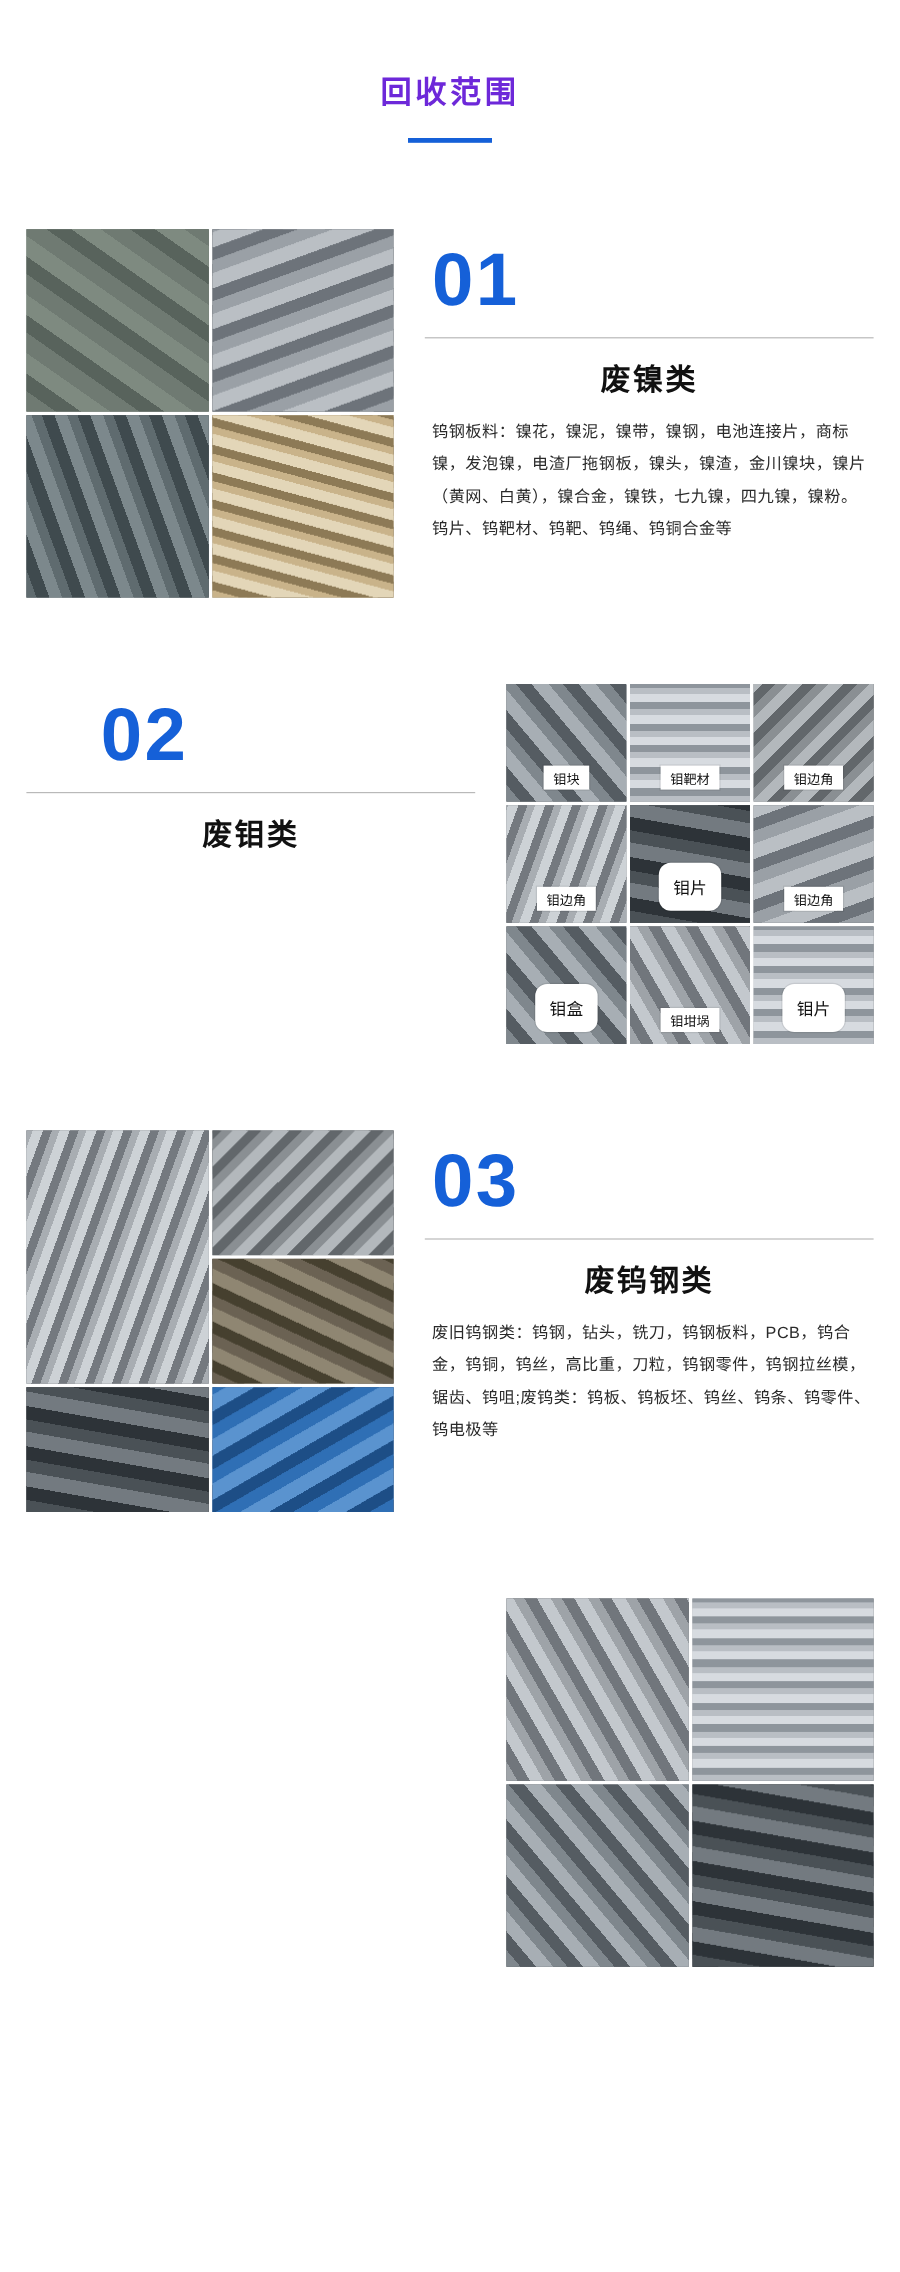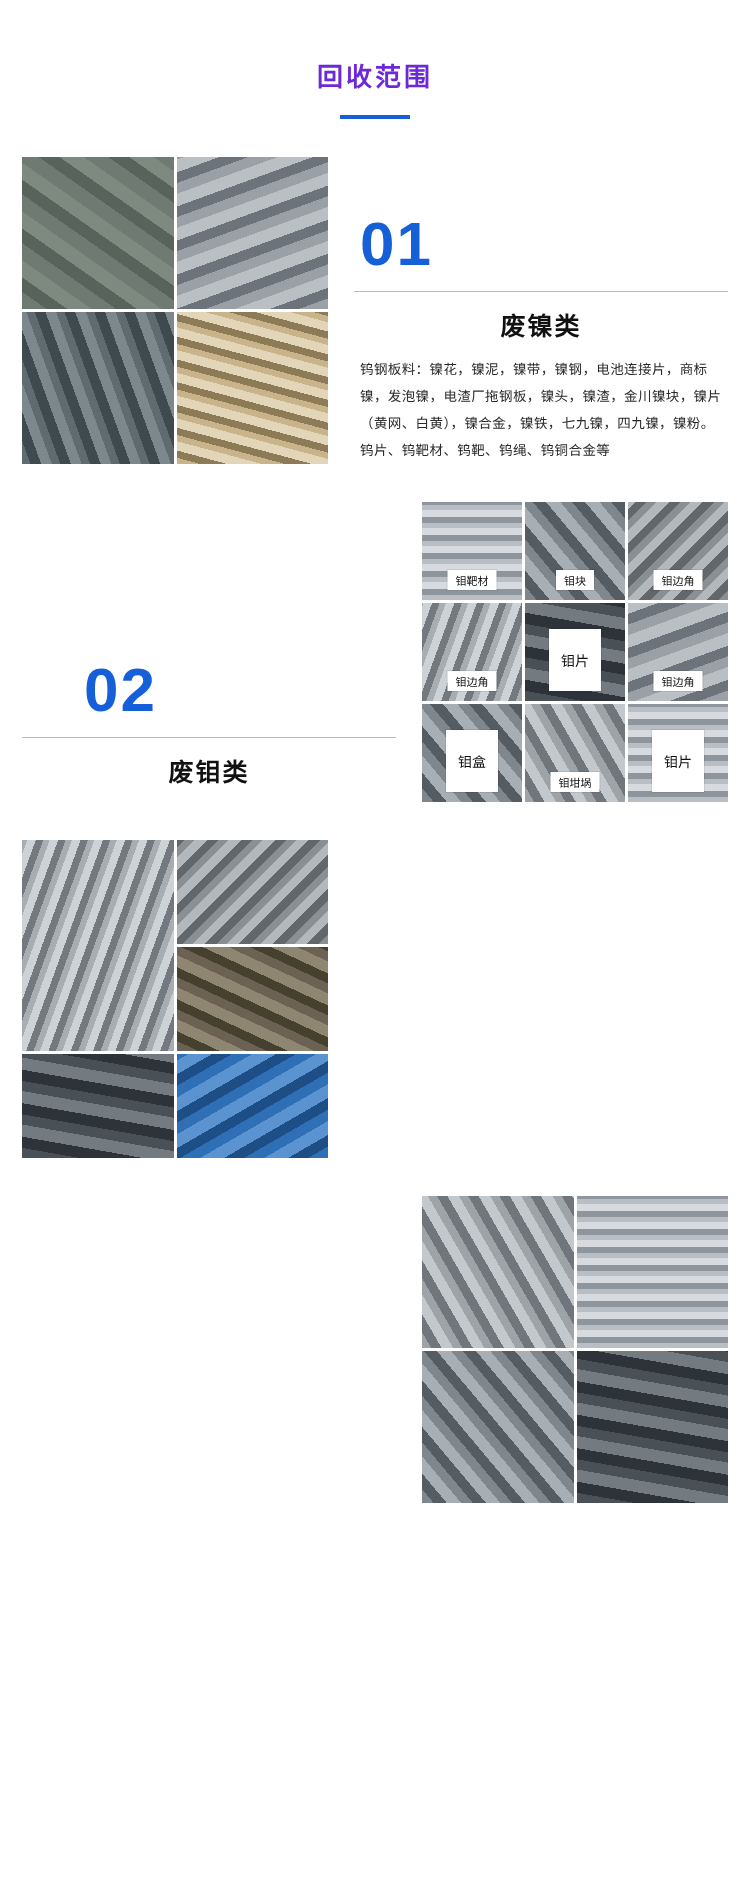--- a/index.html
+++ b/index.html
@@ -31,23 +31,23 @@
   .title-rule {
     width: 70px;
     height: 4px;
     background: #1560d8;
     margin: 22px auto 0;
   }
 
   
   .section {
     display: flex;
-    align-items: flex-end;
+    align-items: flex-start;
     padding: 0 22px;
-    margin-top: 38px;
+    margin-top: 72px;
   }
   .section.reverse { flex-direction: row-reverse; }
 
   .media {
     width: 306px;
     flex: 0 0 306px;
   }
   .copy {
     flex: 1 1 auto;
     padding-top: 12px;
@@ -101,21 +101,21 @@
     left: 50%;
     bottom: 10px;
     transform: translateX(-50%);
     background: #ffffff;
     color: #111;
     font-size: 11px;
     padding: 2px 8px;
     white-space: nowrap;
     box-shadow: 0 0 0 1px rgba(0,0,0,.08);
   }
-  .cell .tag.big { font-size: 14px; padding: 21px 12px; }
+  .cell .tag.big { font-size: 14px; padding: 10px 12px; border-radius: 10px; }
 
   
   .tex-a { background:
       repeating-linear-gradient(35deg, #6f7a72 0 14px, #58635c 14px 26px, #7e8a80 26px 40px),
       radial-gradient(circle at 30% 30%, #9fb0a4 0%, #4e5a52 70%); }
   .tex-b { background:
       repeating-linear-gradient(-20deg, #9aa0a6 0 10px, #6d737a 10px 20px, #babfc4 20px 32px),
       radial-gradient(circle at 60% 40%, #d0d4d8 0%, #4c5156 75%); }
   .tex-c { background:
       repeating-linear-gradient(70deg, #5f6b6f 0 8px, #3f4a4e 8px 18px, #7c888c 18px 28px),
@@ -184,25 +184,25 @@
     <div class="big-number">01</div>
     <div class="copy-rule"></div>
     <div class="copy-heading">废镍类</div>
     <div class="copy-body">钨钢板料：镍花，镍泥，镍带，镍钢，电池连接片，商标镍，发泡镍，电渣厂拖钢板，镍头，镍渣，金川镍块，镍片（黄网、白黄），镍合金，镍铁，七九镍，四九镍，镍粉。钨片、钨靶材、钨靶、钨绳、钨铜合金等</div>
   </div>
 </div>
 
 <div class="section reverse">
   <div class="media">
     <div class="grid collage-2">
+      <div class="cell tex-f">
+        <span class="tag">钼块</span>
+      </div>
       <div class="cell tex-e">
         <span class="tag">钼靶材</span>
-      </div>
-      <div class="cell tex-f">
-        <span class="tag">钼块</span>
       </div>
       <div class="cell tex-g">
         <span class="tag">钼边角</span>
       </div>
       <div class="cell tex-i">
         <span class="tag">钼边角</span>
       </div>
       <div class="cell tex-j">
         <span class="tag big">钼片</span>
       </div>
@@ -230,20 +230,26 @@
 <div class="section">
   <div class="media">
     <div class="grid collage-3">
       <div class="cell tex-i span-rows2"></div>
       <div class="cell tex-g"></div>
       <div class="cell tex-h"></div>
       <div class="cell tex-j"></div>
       <div class="cell tex-k"></div>
     </div>
   </div>
+  <div class="copy">
+    <div class="big-number">03</div>
+    <div class="copy-rule"></div>
+    <div class="copy-heading">废钨钢类</div>
+    <div class="copy-body">废旧钨钢类：钨钢，钻头，铣刀，钨钢板料，PCB，钨合金，钨铜，钨丝，高比重，刀粒，钨钢零件，钨钢拉丝模，锯齿、钨咀;废钨类：钨板、钨板坯、钨丝、钨条、钨零件、钨电极等</div>
+  </div>
 </div>
 
 <div class="section reverse">
   <div class="media">
     <div class="grid collage-4">
       <div class="cell tex-l"></div>
       <div class="cell tex-e"></div>
       <div class="cell tex-f"></div>
       <div class="cell tex-j"></div>
     </div>

